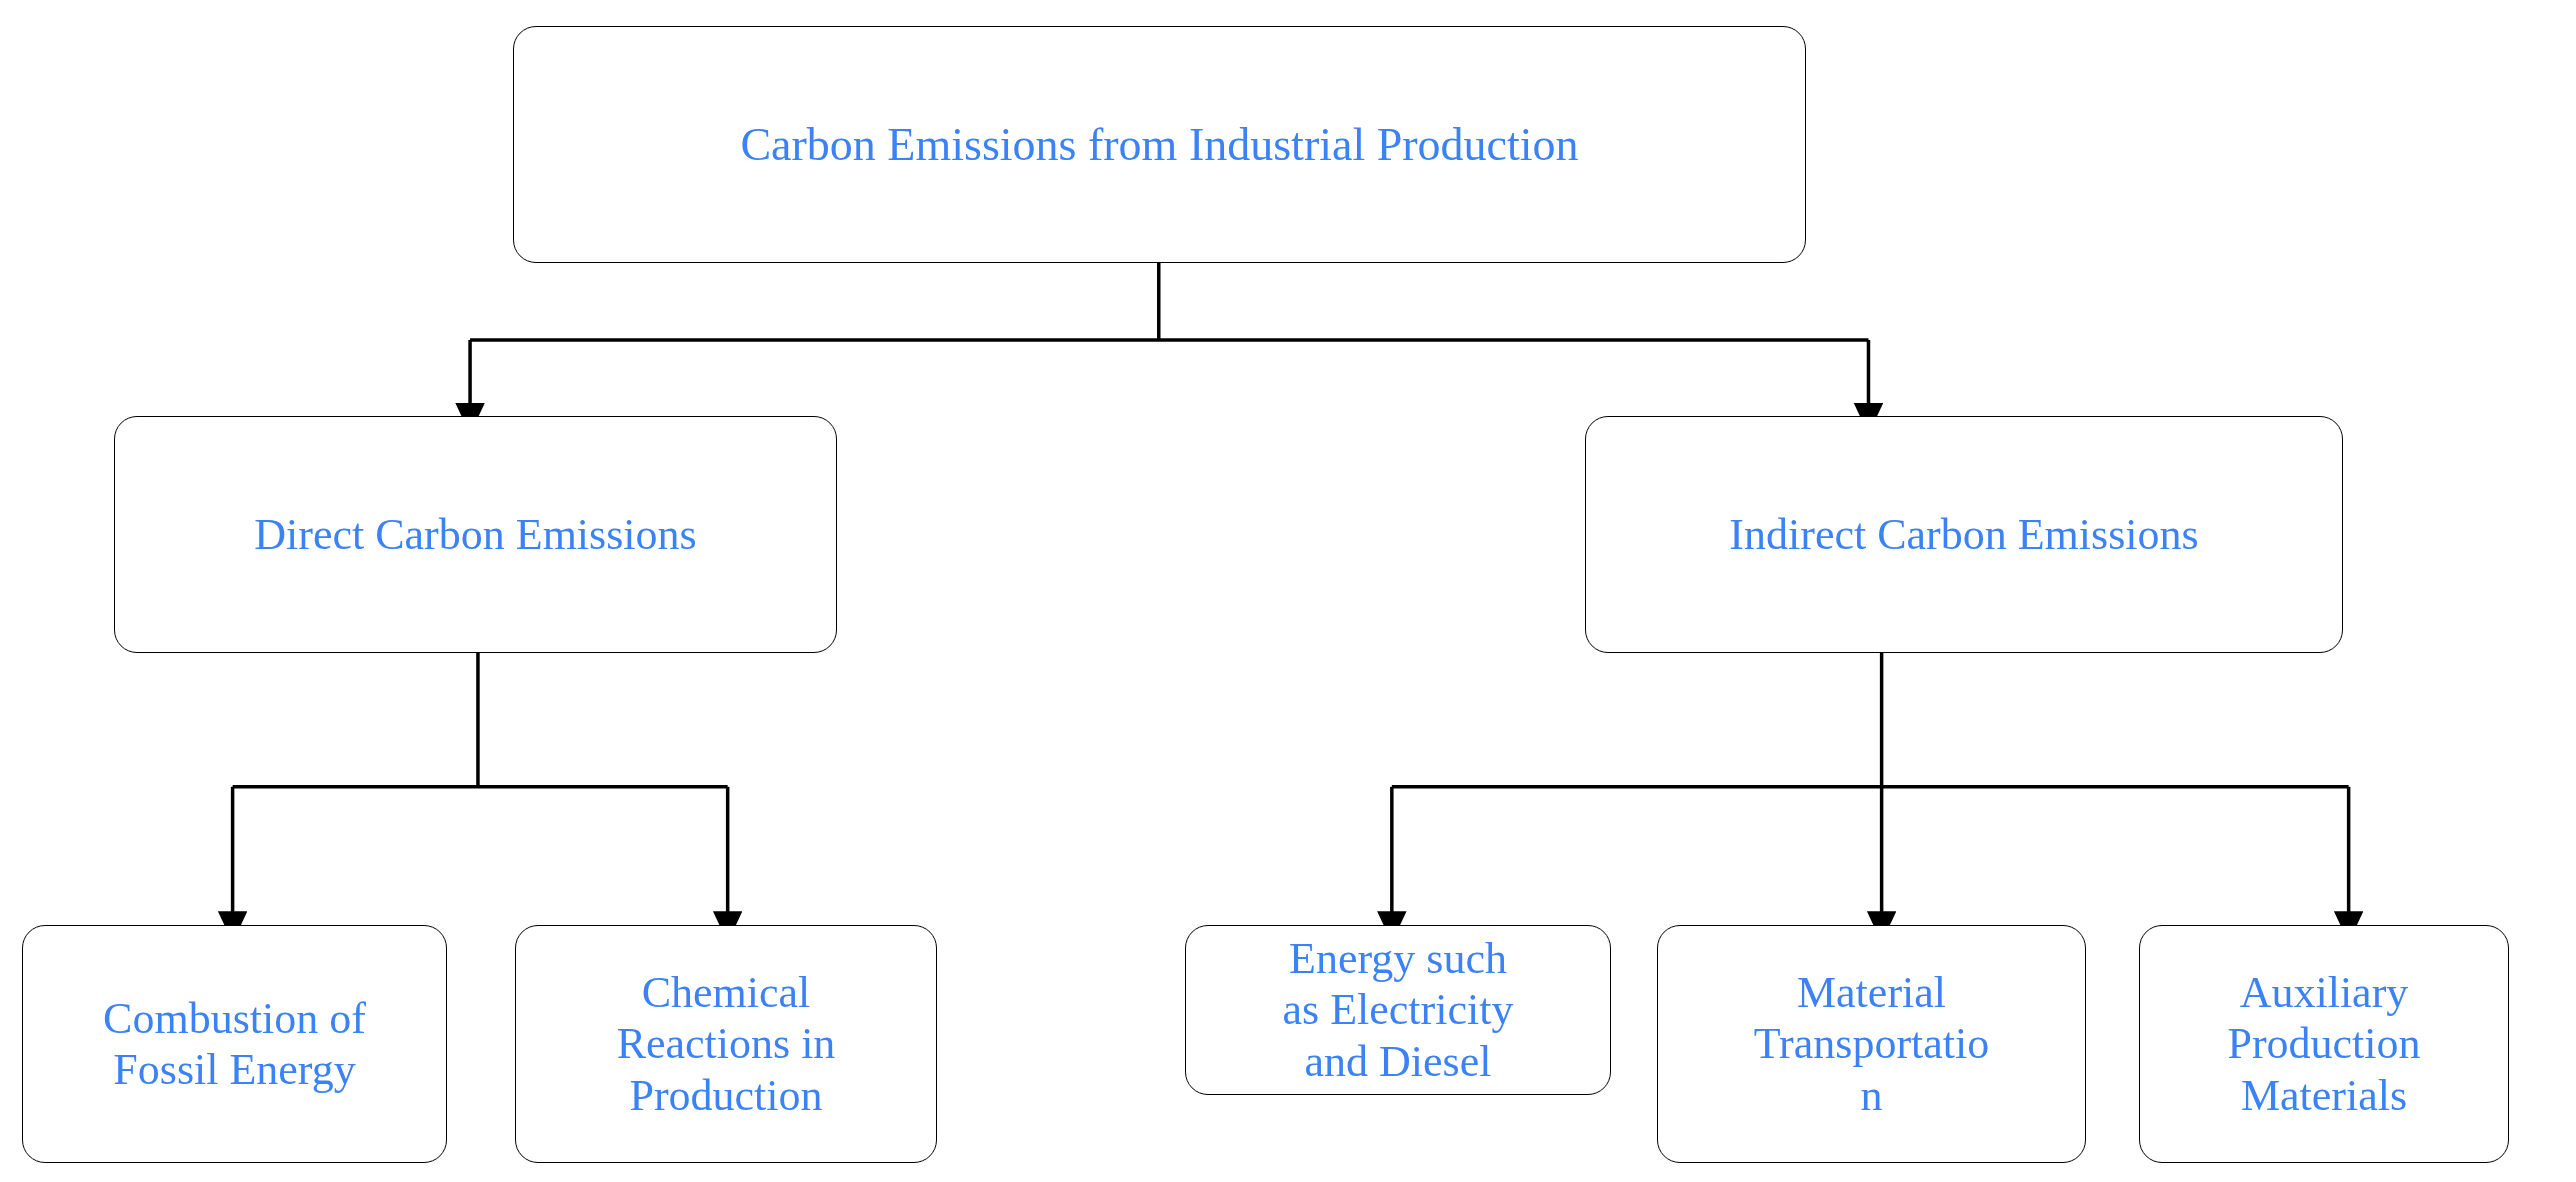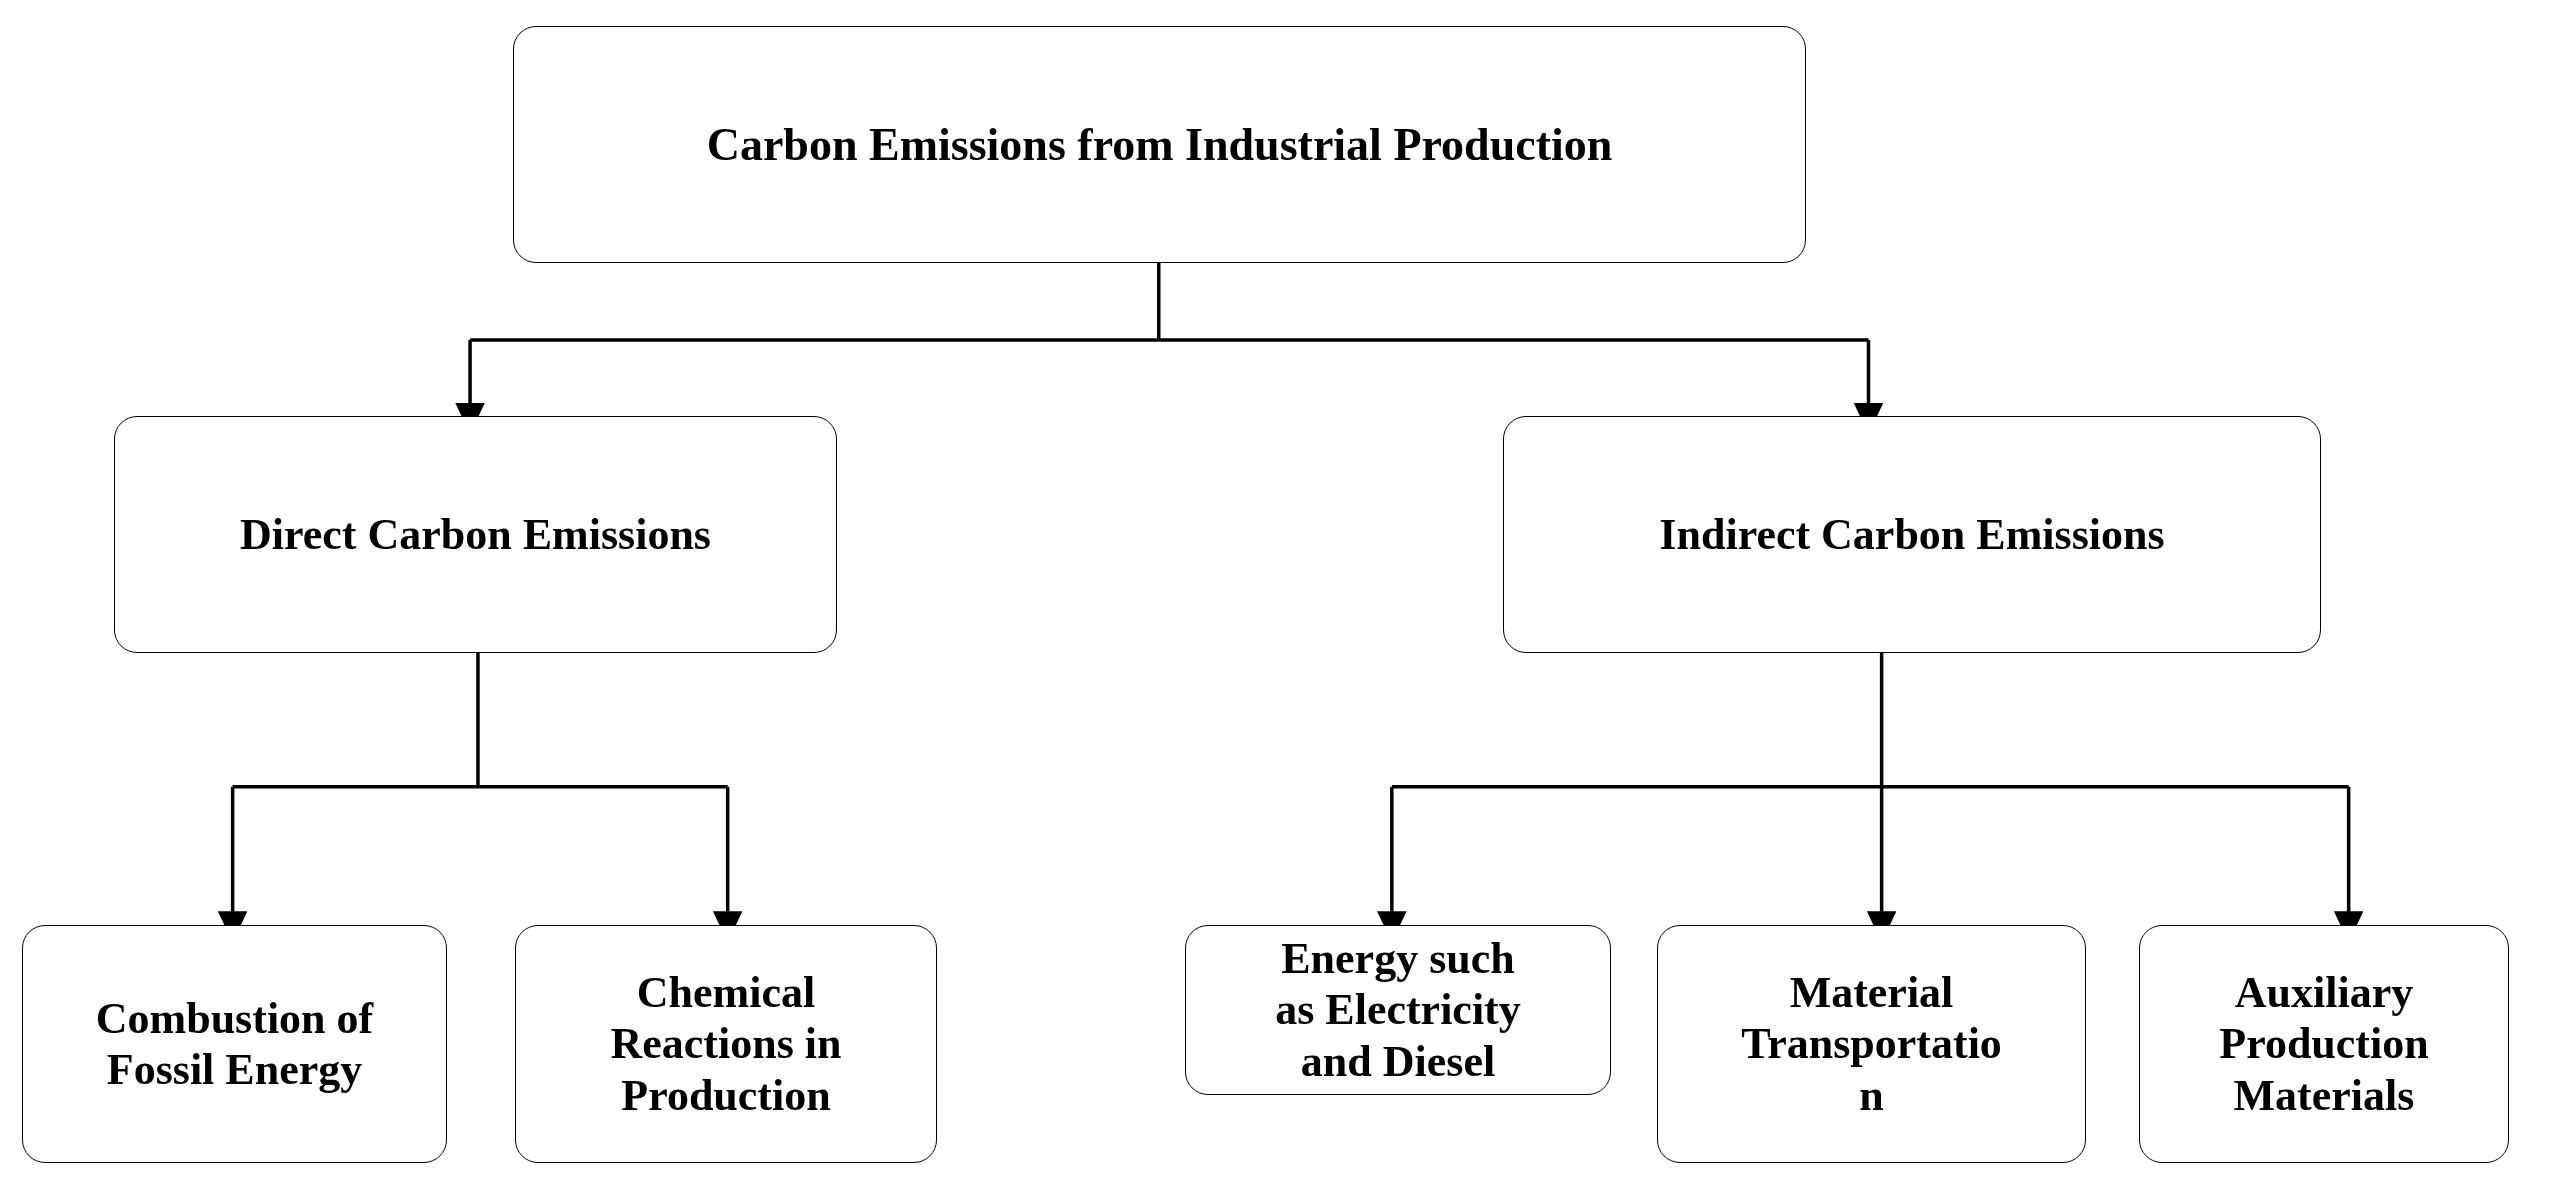--- a/index.html
+++ b/index.html
@@ -26,22 +26,22 @@
   .node {
     position: absolute;
     box-sizing: border-box;
     background: #ffffff;
     border: 1.8px solid #000000;
     border-radius: 23px;
     display: flex;
     align-items: center;
     justify-content: center;
     text-align: center;
-    color: #000000;
-    font-weight: bold;
+    color: #3b82f6;
+    font-weight: normal;
     line-height: 1.16;
     padding: 3.5px 8.8px;
     z-index: 2;
   }
   .node-label {
     display: block;
     width: 100%;
     white-space: pre-line;
   }
   .level-root   { font-size: 46px; }
@@ -84,21 +84,21 @@
   </svg>
 
   <div class="node level-root" style="left:513px; top:26px; width:1293px; height:237px;">
     <span class="node-label">Carbon Emissions from Industrial Production</span>
   </div>
 
   <div class="node level-branch" style="left:114px; top:416px; width:723px; height:237px;">
     <span class="node-label">Direct Carbon Emissions</span>
   </div>
 
-  <div class="node level-branch" style="left:1503px; top:416px; width:818px; height:237px;">
+  <div class="node level-branch" style="left:1585px; top:416px; width:758px; height:237px;">
     <span class="node-label">Indirect Carbon Emissions</span>
   </div>
 
   <div class="node level-leaf" style="left:22px; top:925px; width:425px; height:238px;text-align:center;">
     <span class="node-label">Combustion of
 Fossil Energy</span>
   </div>
 
   <div class="node level-leaf" style="left:515px; top:925px; width:422px; height:238px;align-items:center;">
     <span class="node-label">Chemical

